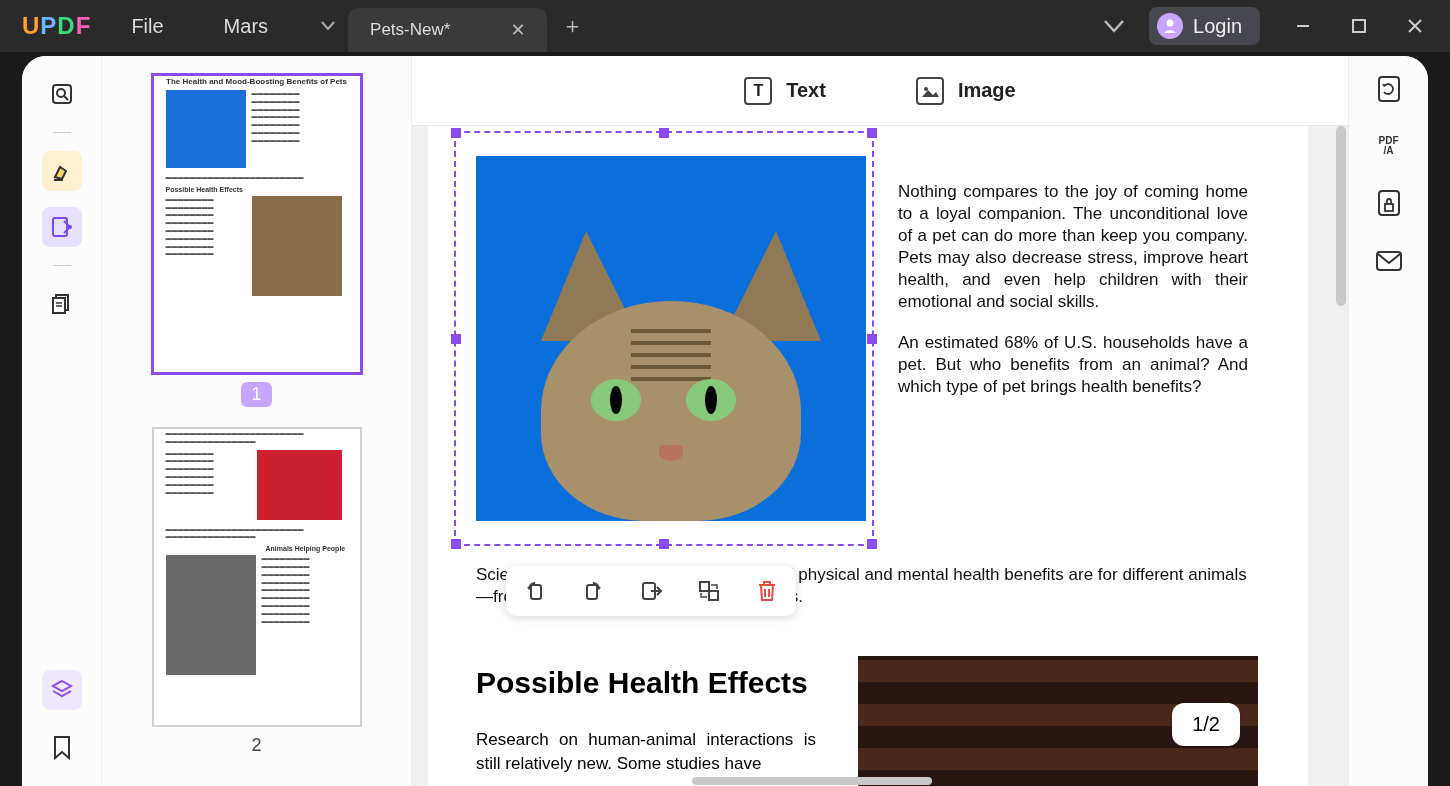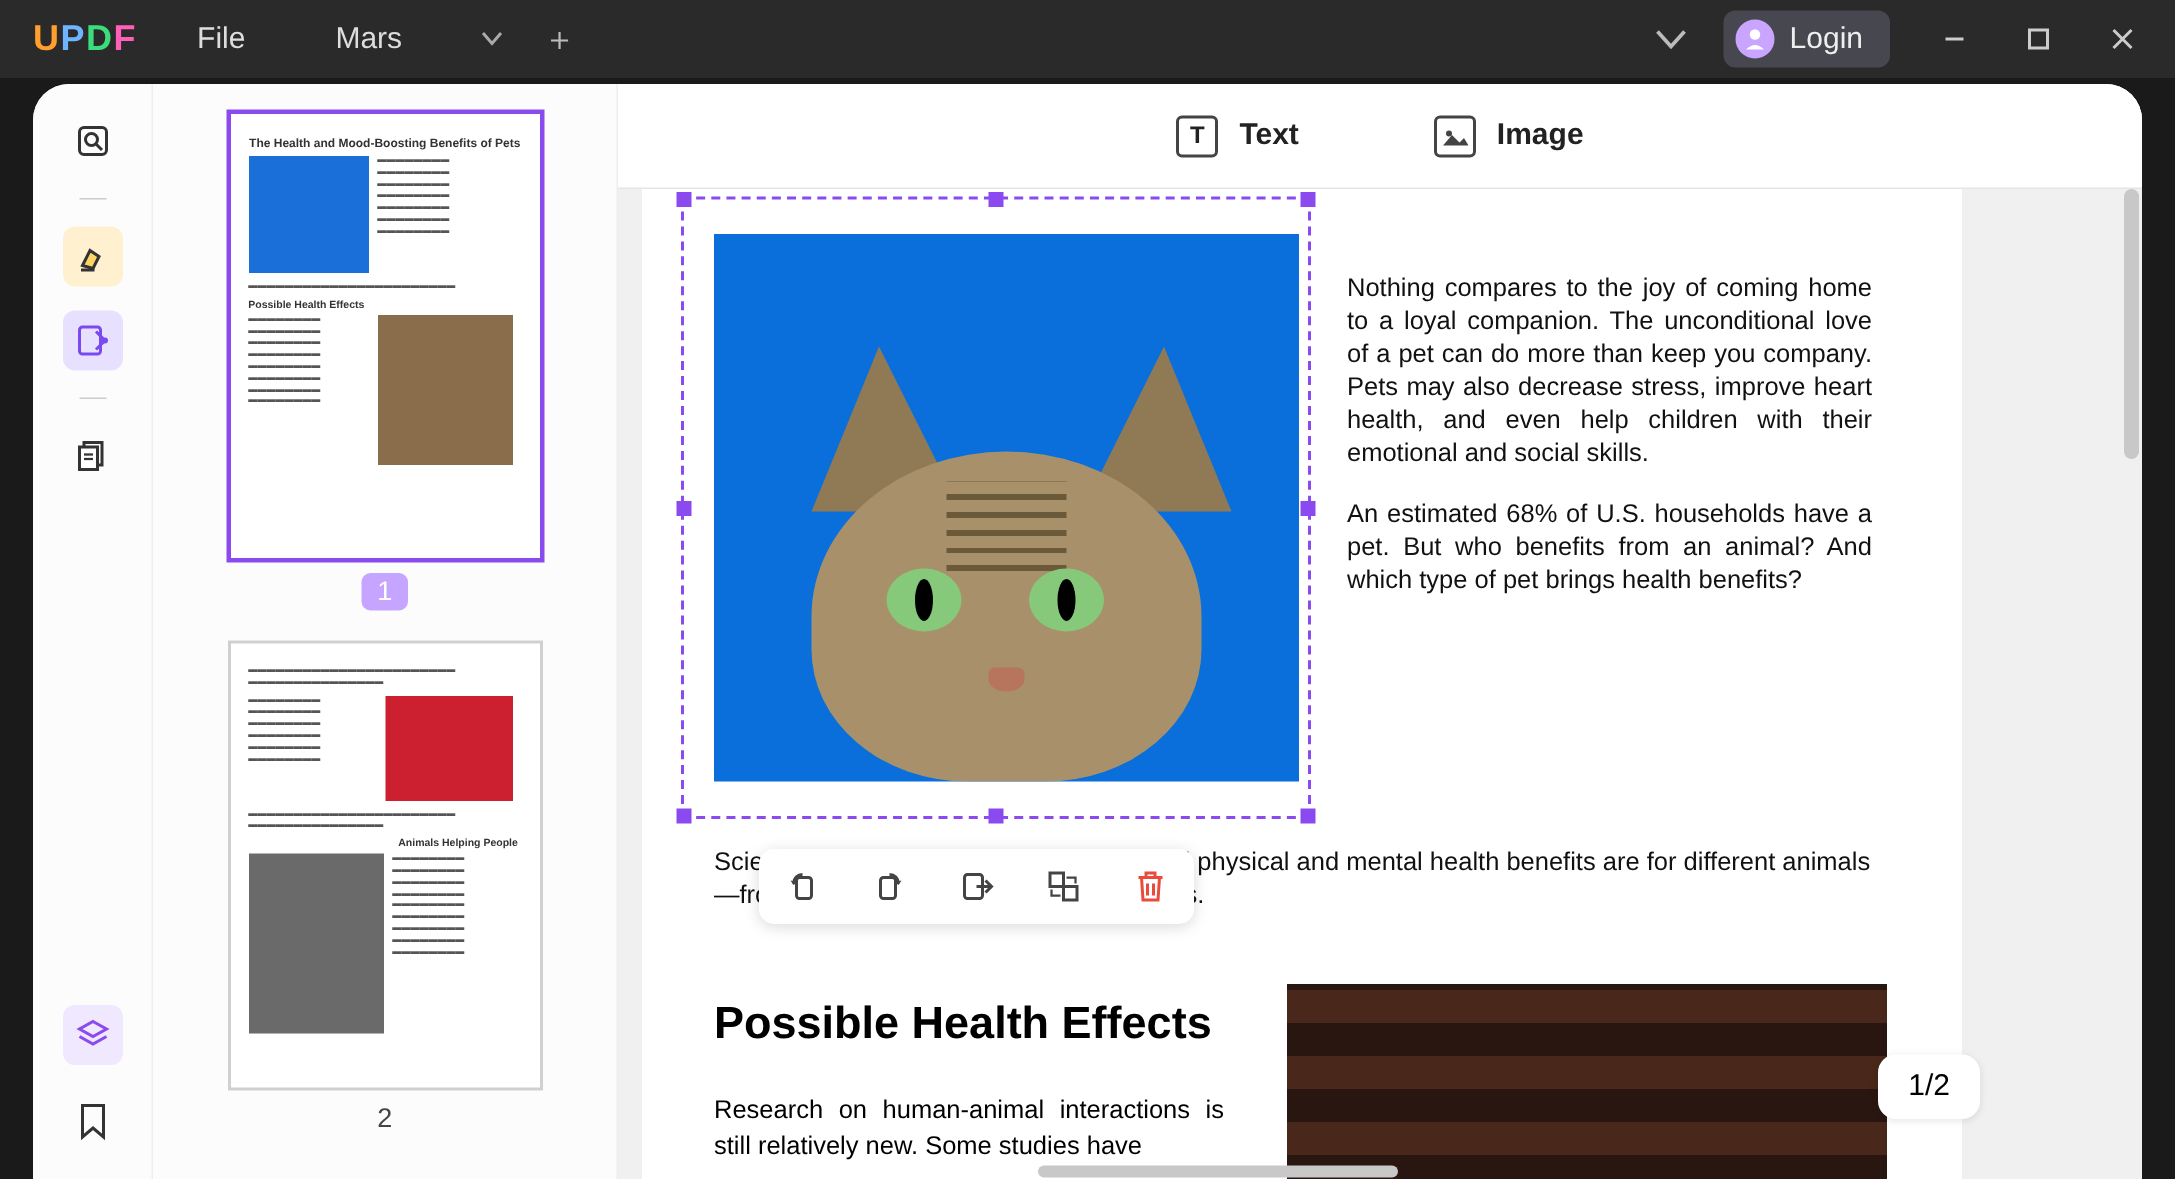--- a/index.html
+++ b/index.html
@@ -77,21 +77,21 @@
   .rail-bottom { margin-top: auto; margin-bottom: 18px; display:flex; flex-direction:column; gap:18px; align-items:center;}
 
   
   .thumbs {
     width: 310px; background: #fcfcfc; border-right: 1px solid #eee;
     padding: 18px 30px; overflow-y: auto; display:flex; flex-direction:column; gap:20px;
   }
   .thumb-wrap { display:flex; flex-direction:column; align-items:center; gap:8px;}
   .thumb {
     width: 210px; height: 300px; background: #fff; border: 2px solid #d0d0d0;
-    padding: 15px 12px; font-size: 6px; color:#333; position:relative; overflow:hidden;
+    padding: 1px 12px; font-size: 6px; color:#333; position:relative; overflow:hidden;
   }
   .thumb.selected { border-color: #8a4af0; box-shadow: 0 0 0 1px #8a4af0;}
   .thumb h4 { text-align:center; font-size:8px; margin-bottom:4px;}
   .thumb-row { display:flex; gap:6px; margin-bottom:6px;}
   .thumb-img { background:#1a6fd8; flex-shrink:0;}
   .thumb-text { line-height:1.3; color:#555;}
   .thumb-num { font-size:18px; color:#444;}
   .thumb-num.sel { background:#c5a5ff; color:#fff; padding:2px 10px; border-radius:6px;}
 
   
@@ -193,20 +193,24 @@
   </div>
   <div class="menu">
     <span>File</span>
     <span>Mars</span>
   </div>
   <div class="tabs-area">
     <div class="dd-tab">
       <svg width="14" height="10">
           <path d="M1 1 L7 8 L13 1" stroke="#aaa" stroke-width="2" fill="none"></path>
         </svg>
+    </div>
+    <div class="doc-tab">
+      <span>Pets-New*</span>
+      <span class="close">✕</span>
     </div>
     <div class="add-tab">＋</div>
   </div>
   <div class="titlebar-right">
     <div class="caret-down-big">
       <svg width="22" height="14">
           <path d="M2 2 L11 12 L20 2" stroke="#bbb" stroke-width="2.5" fill="none"></path>
         </svg>
     </div>
     <div class="login-pill">
@@ -416,14 +420,39 @@
         </div>
       </div>
 
       <div class="hscroll" style="left:280px; bottom:1px; position:absolute;"></div>
     </div>
 
     <div class="vscroll"></div>
     <div class="page-badge">1/2</div>
   </div>
 
+  <div class="right-rail">
+    <div class="rr-btn">
+      <svg width="26" height="30">
+          <rect x="3" y="3" width="20" height="24" rx="3" stroke="#333" stroke-width="2" fill="none"></rect>
+          <path d="M8 12 A5 5 0 1 1 8 18" stroke="#333" stroke-width="1.8" fill="none"></path>
+          <path d="M6 10 L8 13 L11 11" fill="#333"></path>
+        </svg>
+    </div>
+    <div class="rr-btn" style="font-size:10px;font-weight:700;text-align:center;line-height:1;">
+      PDF<br>/A
+    </div>
+    <div class="rr-btn">
+      <svg width="26" height="30">
+          <rect x="3" y="3" width="20" height="24" rx="3" stroke="#333" stroke-width="2" fill="none"></rect>
+          <rect x="9" y="16" width="8" height="7" stroke="#333" stroke-width="1.8" fill="none"></rect>
+          <path d="M11 16 L11 13 A2 2 0 0 1 15 13 L15 16" stroke="#333" stroke-width="1.8" fill="none"></path>
+        </svg>
+    </div>
+    <div class="rr-btn">
+      <svg width="28" height="22">
+          <rect x="2" y="2" width="24" height="18" rx="3" stroke="#333" stroke-width="2" fill="none"></rect>
+          <path d="M3 4 L14 13 L25 4" stroke="#333" stroke-width="2" fill="none"></path>
+        </svg>
+    </div>
+  </div>
 
 </div>
 
 </body></html>

